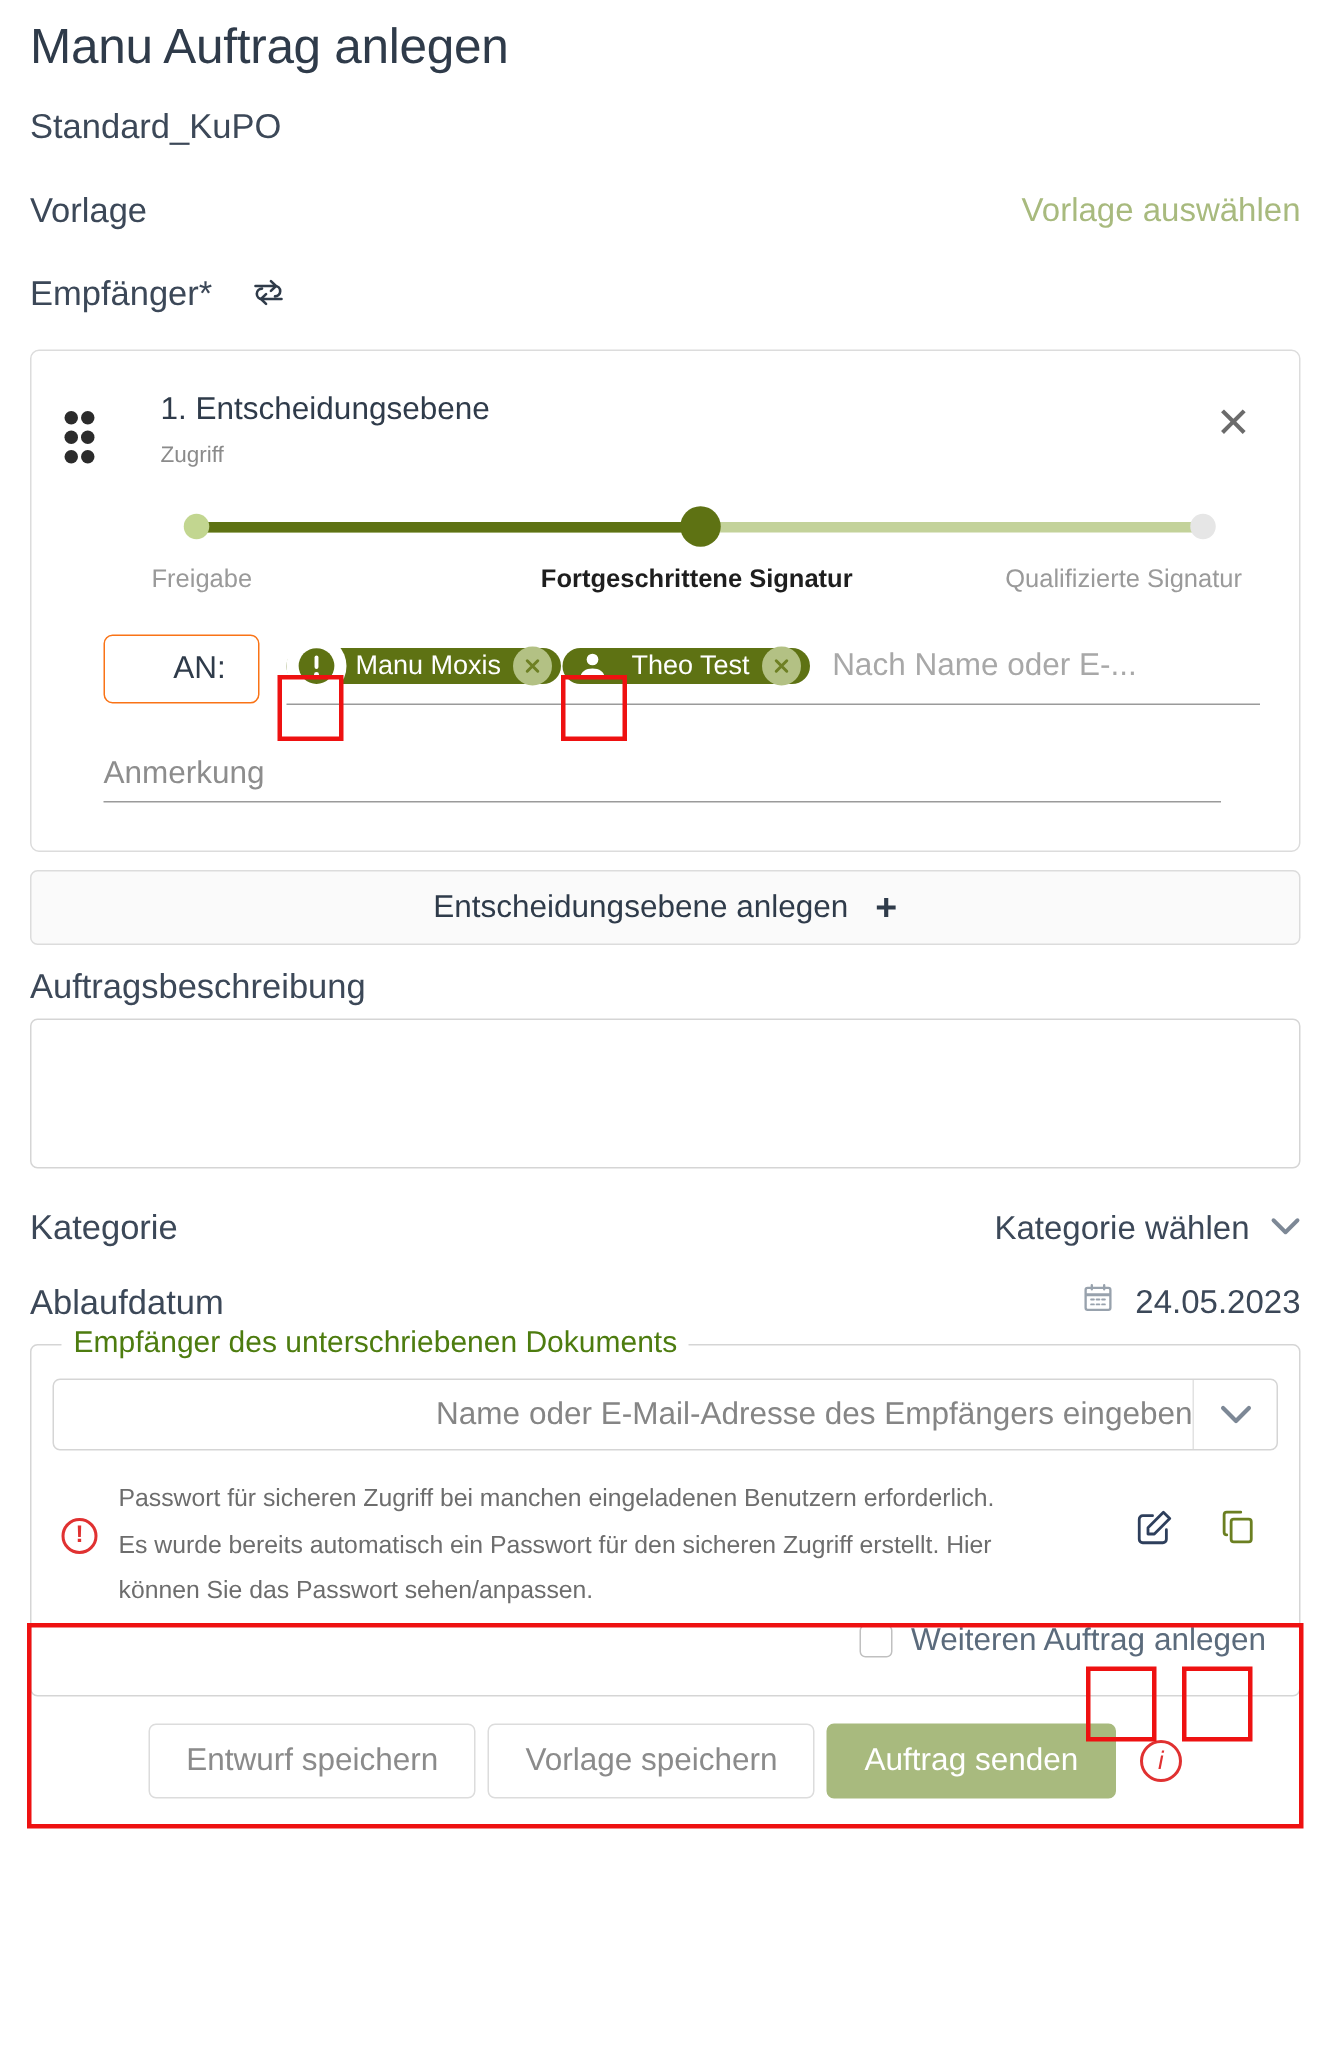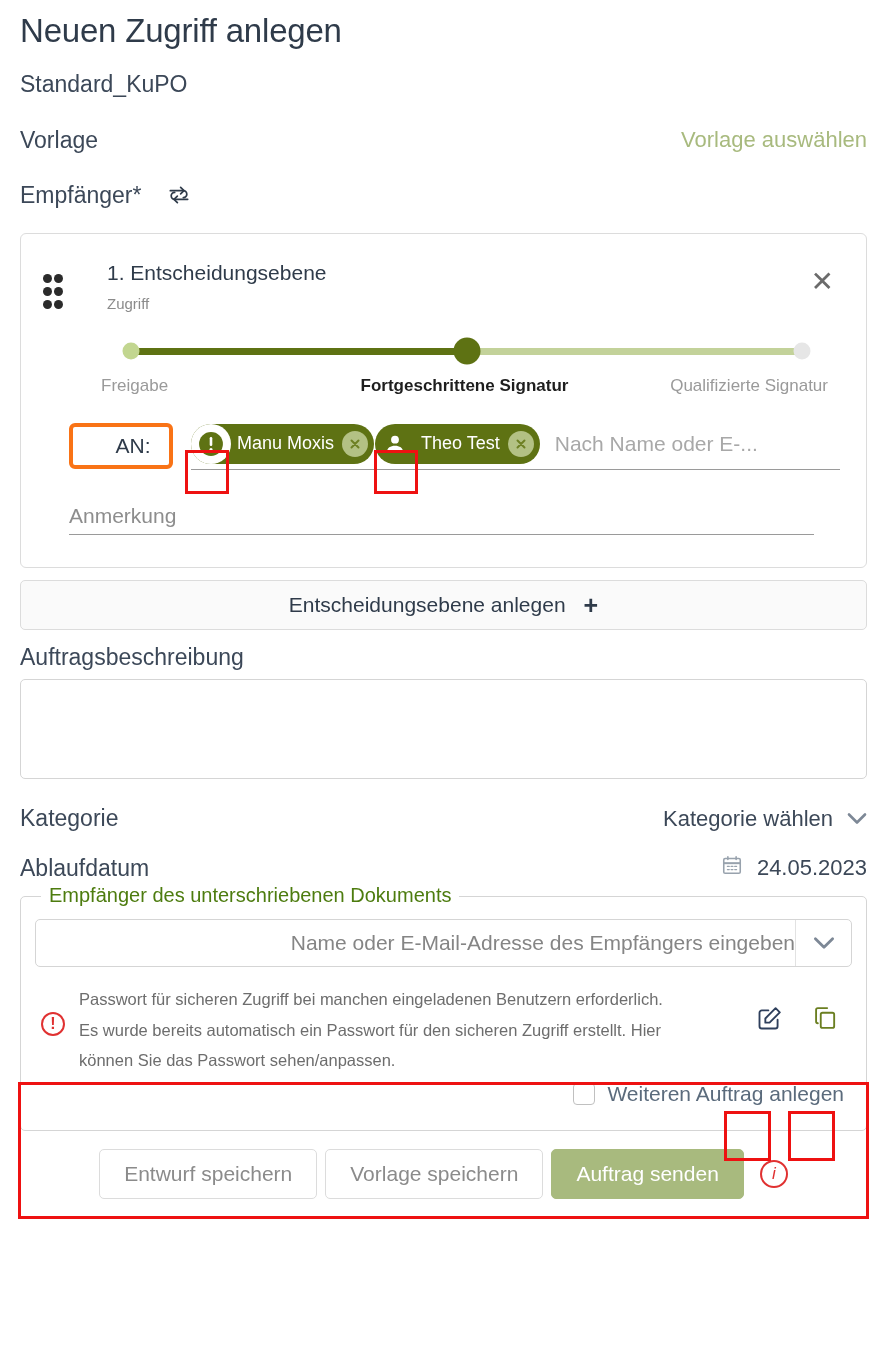--- a/index.html
+++ b/index.html
@@ -153,21 +153,21 @@
     font-weight: bold;
   }
 
   
   .chips-row {
     display: flex;
     align-items: center;
     margin: 26px 0 0 26px;
   }
   .an-box {
-    border: 4px solid #f97316;
+    border: 1px solid #f97316;
     border-radius: 6px;
     width: 104px; height: 46px;
     display: flex; align-items: center; justify-content: center;
     font-size: 21px;
     color: #2f3b4a;
     background: #fff;
     flex: none;
     padding-left: 24px;
   }
   .chips-field {
@@ -175,21 +175,21 @@
     margin-left: 18px;
     border-bottom: 1px solid #9a9a9a;
     display: flex;
     align-items: center;
     height: 48px;
     padding-bottom: 4px;
   }
   .chip {
     display: flex;
     align-items: center;
-    height: 40px;
+    height: 24px;
     background: #5e7213;
     border-radius: 20px;
     color: #ffffff;
     font-size: 18px;
     padding-right: 6px;
     margin-right: 1px;
     position: relative;
   }
   .chip-avatar {
     width: 40px; height: 40px;
@@ -422,21 +422,21 @@
     margin-left: 16px;
     cursor: pointer;
     font-style: italic;
   }
 </style>
 </head>
 <body>
 
 <div class="page">
 
-  <h1 class="page-title">Neuen Zugriff anlegen</h1>
+  <h1 class="page-title">Manu Auftrag anlegen</h1>
   <div class="subtitle">Standard_KuPO</div>
 
   <div class="row-between row-vorlage">
     <span class="label-lg">Vorlage</span>
     <span class="link-green">Vorlage auswählen</span>
   </div>
 
   <div class="row-empfaenger">
     <span class="label-lg">Empfänger*</span>
     <span class="sync-icon">

